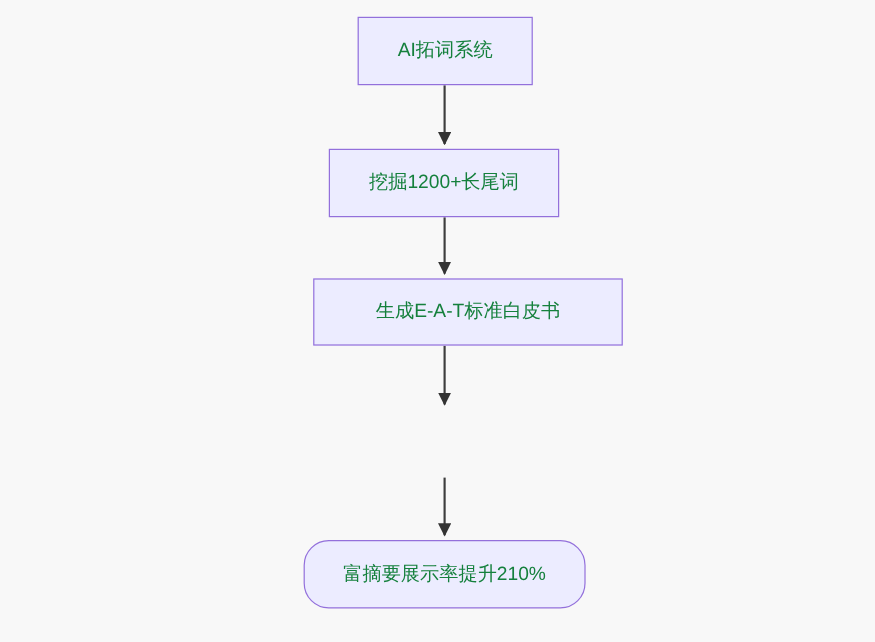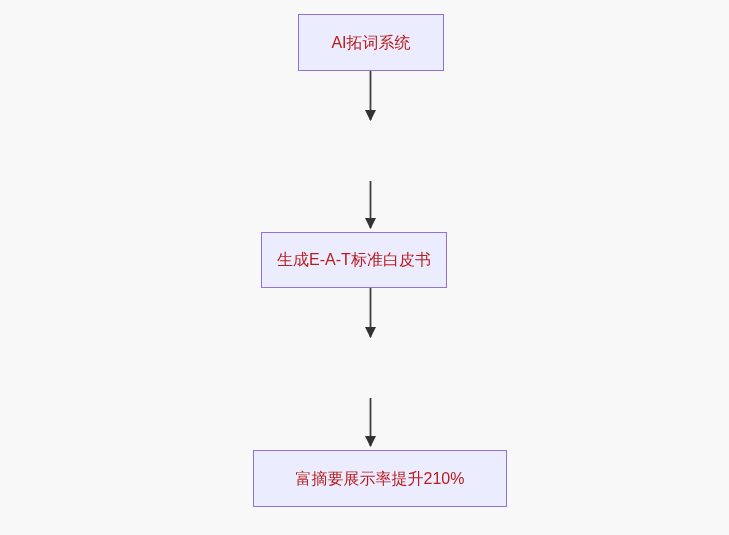--- a/index.html
+++ b/index.html
@@ -18,34 +18,34 @@
   .edges-layer {
     position: absolute;
     left: 0; top: 0;
     width: 729px; height: 535px;
     pointer-events: none;
   }
   .flow-node {
     position: absolute;
     background: #ececff;
     border: 1px solid #9370db;
-    color: #b91c1c;
+    color: #15803d;
     font-size: 16px;
     line-height: 1.2;
     display: flex;
     align-items: center;
     justify-content: center;
     text-align: center;
     white-space: nowrap;
   }
   .node-1 { left: 298px; top: 14px;  width: 146px; height: 57px; }
   .node-2 { left: 274px; top: 124px; width: 192px; height: 57px; }
-  .node-3 { left: 261px; top: 232px; width: 186px; height: 56px; }
+  .node-3 { left: 261px; top: 232px; width: 258px; height: 56px; }
   .node-4 { left: 263px; top: 341px; width: 216px; height: 57px; }
-  .node-5 { left: 253px; top: 450px; width: 254px; height: 57px; }
+  .node-5 { left: 253px; top: 450px; width: 235px; height: 57px; border-radius: 21px; }
 </style>
 </head>
 <body>
 
 <div class="canvas">
 
   <svg class="edges-layer" width="729" height="535" viewBox="0 0 729 535" xmlns="http://www.w3.org/2000/svg">
     <defs>
       <marker id="arrowhead" viewBox="0 0 10 10" refX="9" refY="5" markerUnits="userSpaceOnUse" markerWidth="11" markerHeight="11" orient="auto">
         <path d="M0,0 L10,5 L0,10 z" fill="#333333"></path>
@@ -54,20 +54,23 @@
     <line x1="370.5" y1="71" x2="370.5" y2="120" stroke="#3d3d3d" stroke-width="1.8" marker-end="url(#arrowhead)"></line>
     <line x1="370.5" y1="181" x2="370.5" y2="228" stroke="#3d3d3d" stroke-width="1.8" marker-end="url(#arrowhead)"></line>
     <line x1="370.5" y1="288" x2="370.5" y2="337" stroke="#3d3d3d" stroke-width="1.8" marker-end="url(#arrowhead)"></line>
     <line x1="370.5" y1="398" x2="370.5" y2="446" stroke="#3d3d3d" stroke-width="1.8" marker-end="url(#arrowhead)"></line>
   </svg>
 
   <div class="flow-node node-1">
     <span>AI拓词系统</span>
   </div>
 
+  <div class="flow-node node-2">
+    <span>挖掘1200+长尾词</span>
+  </div>
 
   <div class="flow-node node-3">
     <span>生成E-A-T标准白皮书</span>
   </div>
 
 
   <div class="flow-node node-5">
     <span>富摘要展示率提升210%</span>
   </div>
 

